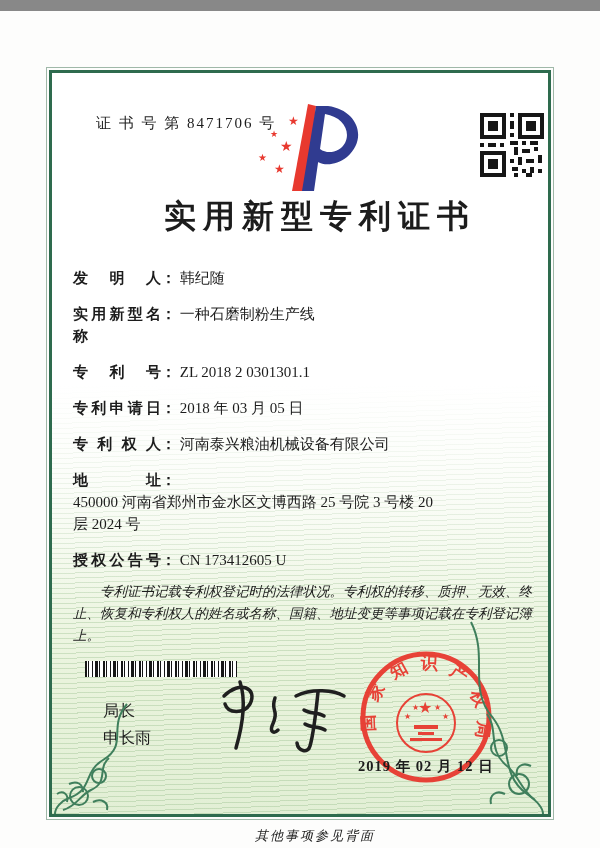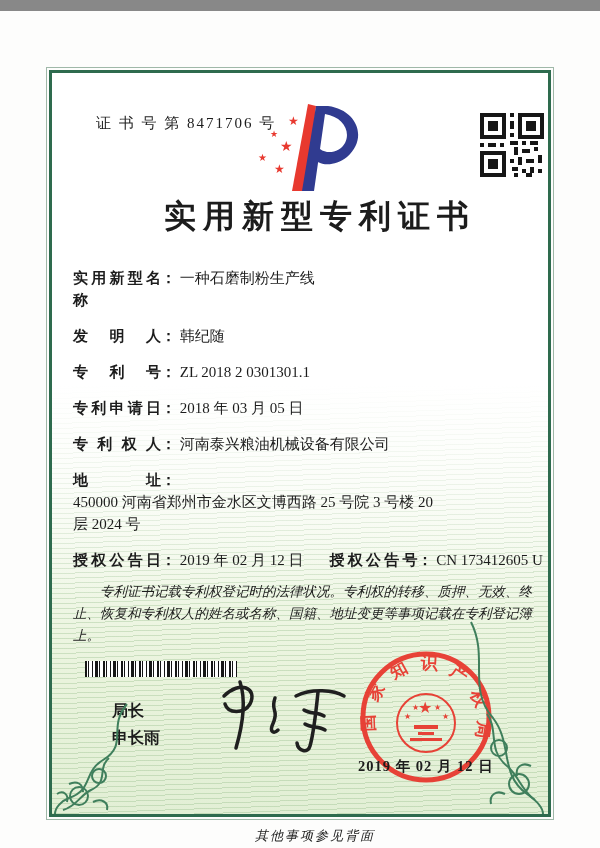--- a/index.html
+++ b/index.html
@@ -28,21 +28,21 @@
   .fcolon{font-weight:bold;}
   .fvalue{display:inline-block; vertical-align:top; max-width:368px;}
   .grant-row{display:flex; gap:26px; margin-bottom:10px; line-height:22px;}
   .paras{margin-top:10px; font-size:13.5px; line-height:22px; font-style:italic;}
   .paras p{margin:0; text-indent:2em;}
   .barcode{position:absolute; left:85px; top:650px; width:152px; height:16px;
     background:repeating-linear-gradient(90deg,
       #161616 0 2px,#fff 2px 3px,#161616 3px 4px,#fff 4px 7px,
       #161616 7px 8px,#fff 8px 10px,#161616 10px 13px,#fff 13px 14px,
       #161616 14px 15px,#fff 15px 18px);}
-  .signer{position:absolute; left:112px; top:686px; font-size:16px; line-height:27px; font-weight:bold;}
+  .signer{position:absolute; left:103px; top:686px; font-size:16px; line-height:27px; font-weight:normal;}
   .sig{position:absolute; left:212px; top:655px;}
   .seal{position:absolute; left:356px; top:636px;}
   .seal-date{position:absolute; left:358px; top:746px; font-size:14.5px;
     font-weight:bold; letter-spacing:1px;}
   .page-info{position:absolute; left:0; right:0; top:779px; text-align:center; font-size:13px;}
   .footer-note{position:absolute; left:0; right:0; top:816px; text-align:center;
     font-size:13px; font-style:italic; letter-spacing:2px;padding-left:30px;}
   .orn{position:absolute;}
   .orn-bl{left:49px; bottom:41px;}
   .orn-br{right:49px; bottom:41px; transform:scaleX(-1);}
@@ -103,48 +103,44 @@
         <rect x="60" y="58" width="4" height="4"></rect>
         <rect x="36" y="62" width="4" height="4"></rect>
       <rect x="48" y="62" width="6" height="4"></rect>
     </g>
   </svg>
 
   <div class="title">实用新型专利证书</div>
 
   <div class="body-col">
     <div class="frow">
+      <span class="flabel">发明人</span><span class="fcolon">：</span>
+      <span class="fvalue">韩纪随</span>
+    </div>
+    <div class="frow">
       <span class="flabel">实用新型名称</span><span class="fcolon">：</span>
       <span class="fvalue">一种石磨制粉生产线</span>
     </div>
     <div class="frow">
-      <span class="flabel">发明人</span><span class="fcolon">：</span>
-      <span class="fvalue">韩纪随</span>
-    </div>
-    <div class="frow">
       <span class="flabel">专利号</span><span class="fcolon">：</span>
       <span class="fvalue">ZL 2018 2 0301301.1</span>
     </div>
     <div class="frow">
       <span class="flabel">专利申请日</span><span class="fcolon">：</span>
       <span class="fvalue">2018 年 03 月 05 日</span>
     </div>
     <div class="frow">
       <span class="flabel">专利权人</span><span class="fcolon">：</span>
       <span class="fvalue">河南泰兴粮油机械设备有限公司</span>
     </div>
     <div class="frow">
       <span class="flabel">地址</span><span class="fcolon">：</span>
       <span class="fvalue">450000 河南省郑州市金水区文博西路 25 号院 3 号楼 20 层 2024 号</span>
     </div>
     <div class="grant-row">
-      <span>
-        <span class="flabel">授权公告日</span><span class="fcolon">：</span>
-        <span>2019 年 02 月 12 日</span>
-      </span>
       <span>
         <span class="flabel">授权公告号</span><span class="fcolon">：</span>
         <span>CN 173412605 U</span>
       </span>
     </div>
     <div class="paras">
       <p>专利证书记载专利权登记时的法律状况。专利权的转移、质押、无效、终止、恢复和专利权人的姓名或名称、国籍、地址变更等事项记载在专利登记簿上。</p>
     </div>
   </div>
 

